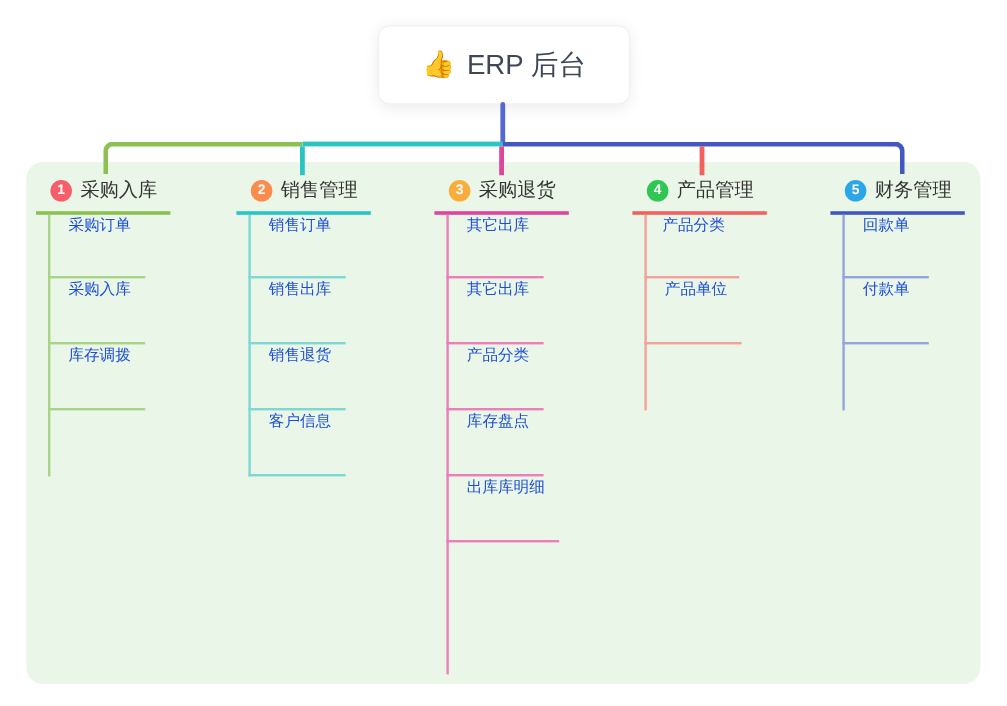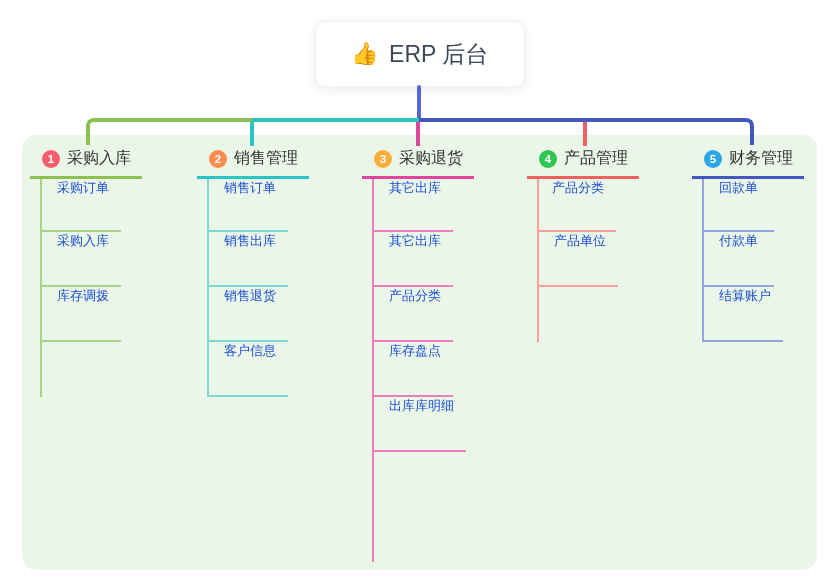--- a/index.html
+++ b/index.html
@@ -194,20 +194,17 @@
       <div class="spine" style="background: rgb(147, 165, 220); height: 163px;"></div>
 
   <div class="child" style="border-bottom-color: rgb(147, 165, 220);">
     <span class="child-label">回款单</span>
   </div>
 
   <div class="child" style="border-bottom-color: rgb(147, 165, 220);">
     <span class="child-label">付款单</span>
   </div>
 
-  <div class="child" style="border-bottom-color: rgb(147, 165, 220);">
-    <span class="child-label">结算账户</span>
-  </div>
 </div>
   </div>
 </div>
 
 </div>
 
 </body></html>

